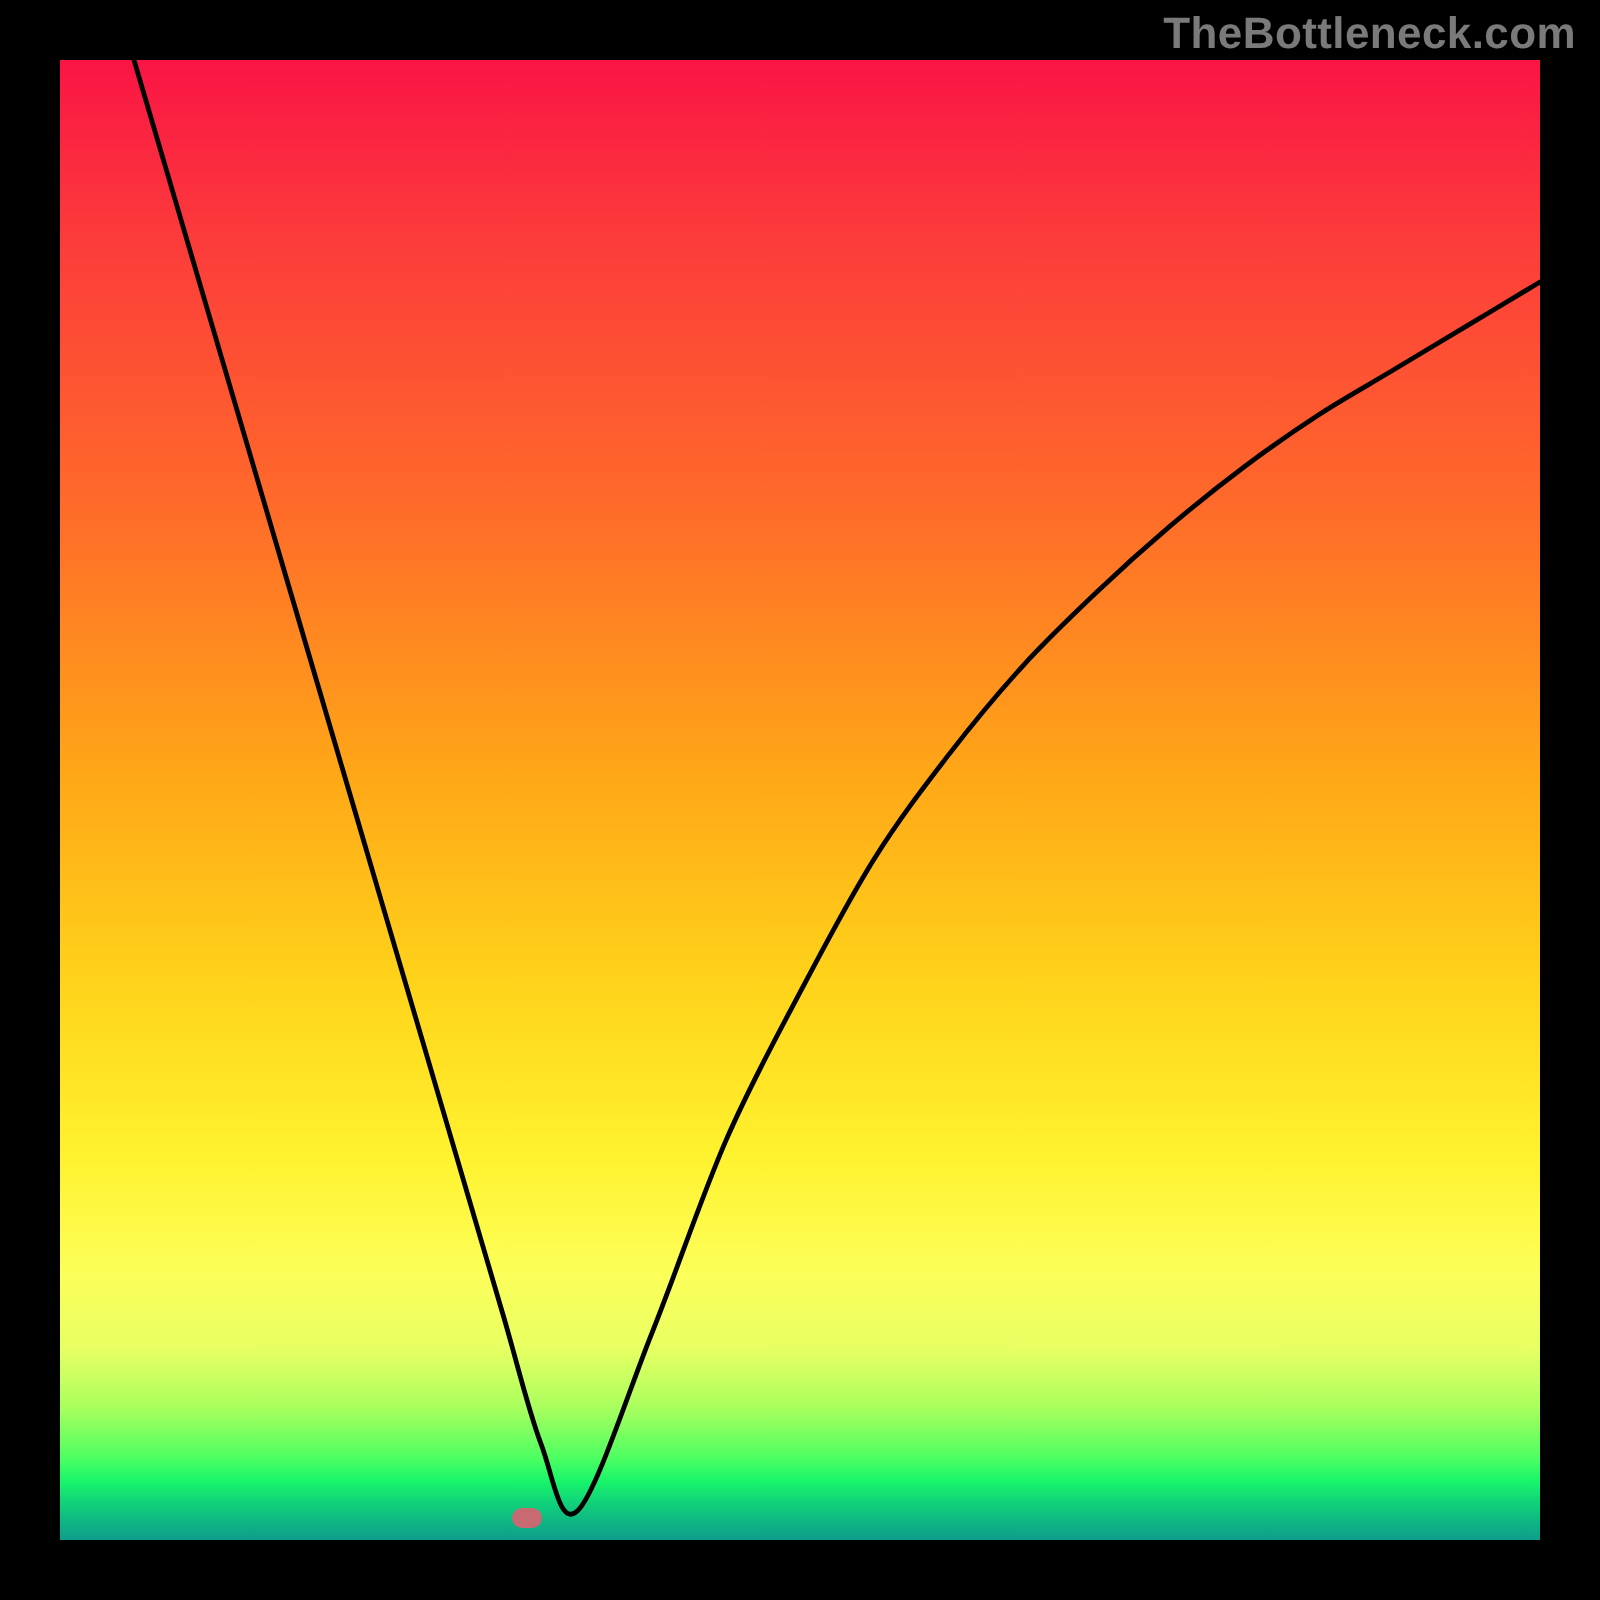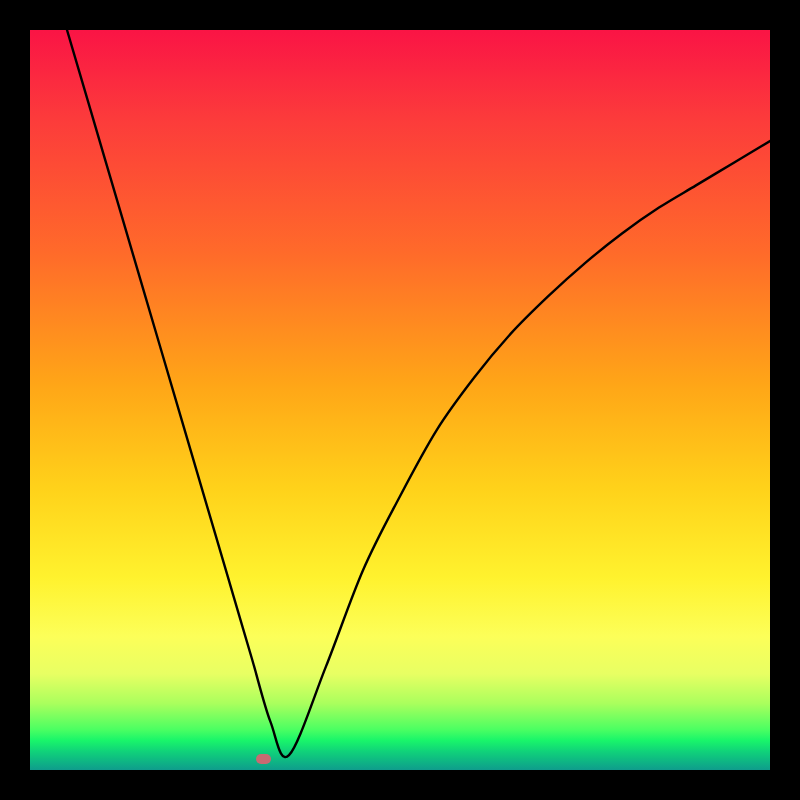--- a/index.html
+++ b/index.html
@@ -65,20 +65,21 @@
     width: 15px;
     height: 10px;
     background: #c86a72;
     border-radius: 5px / 5px;
   }
 </style>
 </head>
 <body>
 
 <div class="frame">
+  <div class="watermark">TheBottleneck.com</div>
 
   <div class="plot">
     <svg class="curve" viewBox="0 0 740 740" preserveAspectRatio="none">
       <path id="curve-path" fill="none" stroke="#000000" stroke-width="2.4" stroke-linecap="round" d="M 37,0 C 43.166666666666664,20.96666666666668 61.666666666666664,83.86666666666673 74,125.80000000000007 C 86.33333333333333,167.7333333333334 98.66666666666667,209.66666666666663 111,251.59999999999997 C 123.33333333333333,293.5333333333333 135.66666666666666,335.4666666666667 148,377.40000000000003 C 160.33333333333334,419.33333333333337 175.75,471.75 185,503.2 C 194.25,534.65 197.33333333333337,545.1333333333333 203.50000000000003,566.1 C 209.66666666666669,587.0666666666667 215.83333333333334,608.0333333333333 222,629 C 228.16666666666666,649.9666666666667 234.33333333333334,675.8666666666667 240.5,691.9 C 246.66666666666666,707.9333333333333 249.75,734.45 259,725.2 C 268.25,715.95 283.6666666666667,667.2333333333333 296,636.4 C 308.3333333333333,605.5666666666666 320.6666666666667,568.5666666666667 333,540.2 C 345.3333333333333,511.83333333333337 357.66666666666663,489.6333333333333 370,466.2 C 382.33333333333337,442.76666666666665 394.66666666666674,419.3333333333333 407.00000000000006,399.59999999999997 C 419.33333333333337,379.8666666666666 431.6666666666667,363.83333333333326 444,347.79999999999995 C 456.3333333333333,331.76666666666665 468.6666666666667,316.9666666666667 481,303.40000000000003 C 493.3333333333333,289.83333333333337 505.6666666666667,278.1166666666667 518,266.4 C 530.3333333333334,254.6833333333333 542.6666666666666,243.5833333333333 555,233.09999999999997 C 567.3333333333334,222.61666666666665 579.6666666666666,212.75 592,203.5 C 604.3333333333334,194.25 616.6666666666666,185.6166666666667 629,177.60000000000002 C 641.3333333333334,169.58333333333334 653.6666666666666,162.79999999999998 666,155.39999999999998 C 678.3333333333334,147.99999999999997 690.6666666666666,140.60000000000005 703,133.20000000000005 C 715.3333333333334,125.80000000000005 733.8333333333334,114.7 740,111"></path>
     </svg>
     <div id="min-marker" class="marker" style="left: 225.6px; top: 723.9px; background: rgb(200, 106, 114);"></div>
   </div>
 </div>
 
 </body></html>

